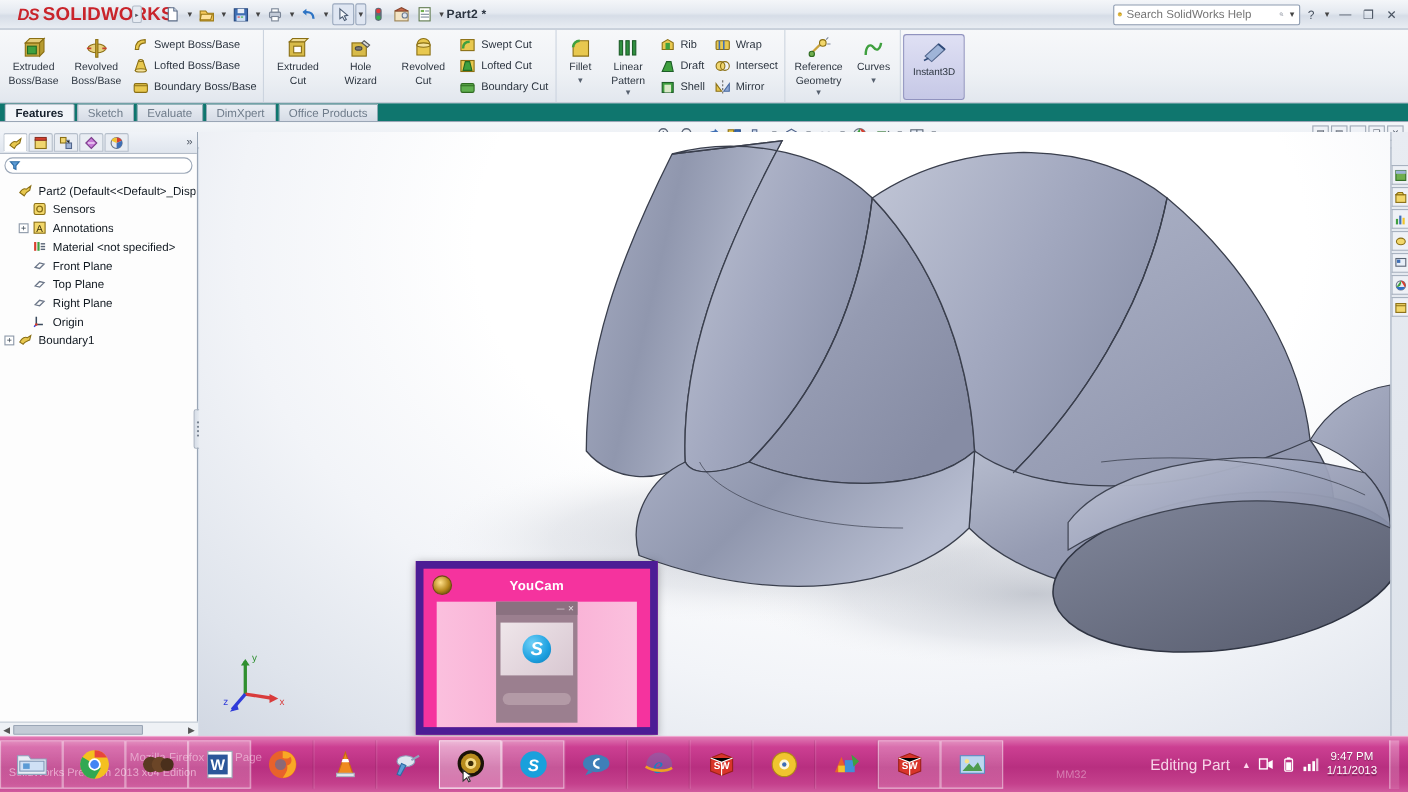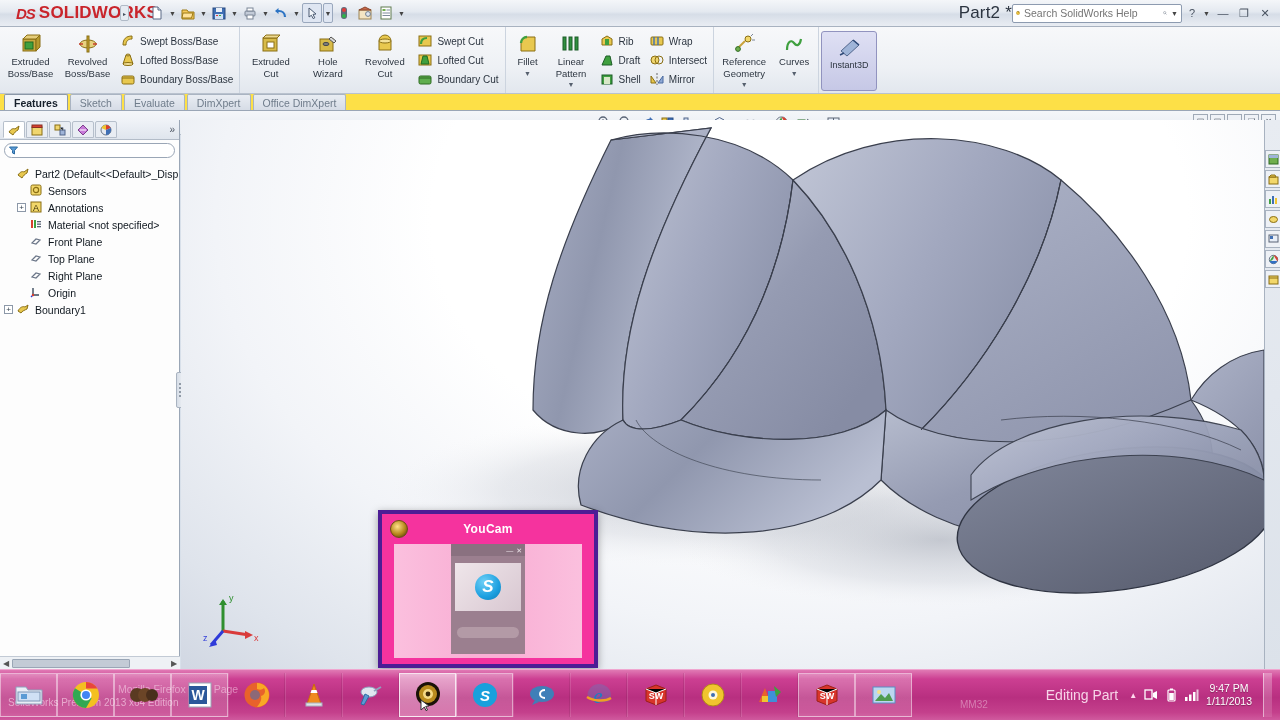--- a/index.html
+++ b/index.html
@@ -21,21 +21,21 @@
   .sw-ds { font-size:15px; font-weight:bold; color:#c9242b; font-style:italic; letter-spacing:-1px;}
   .sw-name { font-size:17px; font-weight:bold; color:#c9242b; letter-spacing:0.2px;}
   .qat { display:flex; align-items:center; gap:1px; padding-left:18px;}
   .qbtn {
     width:20px; height:20px; display:flex; align-items:center; justify-content:center;
     border:1px solid transparent; border-radius:2px; position:relative;
   }
   .qbtn.sel { background:#dfe6f2; border-color:#9aa8bd; }
   .qcaret { font-size:7px; color:#444; width:9px; text-align:center; }
   .doc-title {
-    flex:1; text-align:right; font-size:17px; color:#2b3440; letter-spacing:.2px;
+    flex:1; text-align:left; font-size:11px; color:#2b3440; letter-spacing:.2px;font-weight:bold;
   }
   .search-wrap {
     display:flex; align-items:center; gap:3px; padding-right:6px;
   }
   .search-box {
     width:170px; height:19px; background:#fff; border:1px solid #8d9bb0; border-radius:2px;
     display:flex; align-items:center; gap:4px; padding:0 3px;
   }
   .search-box input {
     border:0; outline:0; flex:1; font-size:10.5px; color:#666;
@@ -66,21 +66,21 @@
   .dropcaret { font-size:7px; color:#56606e; text-align:center; width:100%; margin-top:2px;}
   .instant3d {
     width:56px; background:linear-gradient(to bottom,#dfe0f4,#c6c8e6);
     border:1px solid #9193bf; border-radius:3px; height:60px; margin-top:2px;
   }
   .instant3d .lbl { font-size:9px; }
 
   
   .cmdtabs {
     position:absolute; left:0; top:94px; width:1280px; height:17px;
-    background:#fde047; border-bottom:1px solid #9aa6b6; display:flex; align-items:flex-end;
+    background:#0f766e; border-bottom:1px solid #9aa6b6; display:flex; align-items:flex-end;
     padding-left:4px;
   }
   .ctab {
     height:16px; padding:0 9px; font-size:10.5px; color:#6f7c8b;
     background:linear-gradient(to bottom,#e9edf3,#d6dce6);
     border:1px solid #aab4c2; border-bottom:none; border-radius:2px 2px 0 0;
     margin-right:2px; display:flex; align-items:center;
   }
   .ctab.active { color:#16202c; font-weight:bold; background:#f2f5f9; border-color:#8c98a8;}
 
@@ -151,21 +151,21 @@
     position:absolute; right:0; top:120px; width:16px; height:549px;
     background:linear-gradient(to bottom,#e8ecf2,#dce2ea); border-left:1px solid #a8b2c0;
     padding-top:30px;
   }
   .tp-tab { width:15px; height:18px; margin-bottom:2px; border:1px solid #a8b2c0;
     border-right:none; background:#eef1f6; display:flex; align-items:center; justify-content:center;}
 
   
   .youcam {
     position:absolute; left:378px; top:510px; width:220px; height:158px;
-    background:#f5339e; border:4px solid #4c1d95;
+    background:#f5339e; border:7px solid #4c1d95;
     box-shadow:0 2px 8px rgba(0,0,0,.35);
   }
   .yc-header { height:30px; display:flex; align-items:center; padding:0 8px; }
   .yc-badge { width:18px; height:18px; border-radius:50%;
     background:radial-gradient(circle at 40% 35%, #ffe08a, #b5851a 55%, #3a2b08 100%);
     border:1px solid #6b4e12; }
   .yc-title { flex:1; text-align:center; font-size:12px; color:#fff; font-weight:bold;
     margin-right:18px; letter-spacing:.3px;}
   .yc-body { position:relative; margin:0 12px; height:114px;
     background:linear-gradient(to right,#fbc0de,#f9b0d5 40%,#f9b0d5 60%,#fbc0de); }
@@ -569,21 +569,21 @@
         <span class="lbl">Instant3D</span>
       </div>
     </div>
   </div>
 
   <div class="cmdtabs">
     <div class="ctab active">Features</div>
     <div class="ctab">Sketch</div>
     <div class="ctab">Evaluate</div>
     <div class="ctab">DimXpert</div>
-    <div class="ctab">Office DimXpert</div>
+    <div class="ctab">Office Products</div>
   </div>
 
   <div class="viewstrip">
     <div class="vt-center">
       <div class="vbtn">
         <svg width="15" height="15" viewBox="0 0 15 15">
             <circle cx="6" cy="6" r="4" fill="none" stroke="#5a6576" stroke-width="1.3"></circle>
             <path d="M9 9l4 4" stroke="#5a6576" stroke-width="1.5"></path>
             <path d="M4 6h4M6 4v4" stroke="#5a6576"></path>
           </svg>

